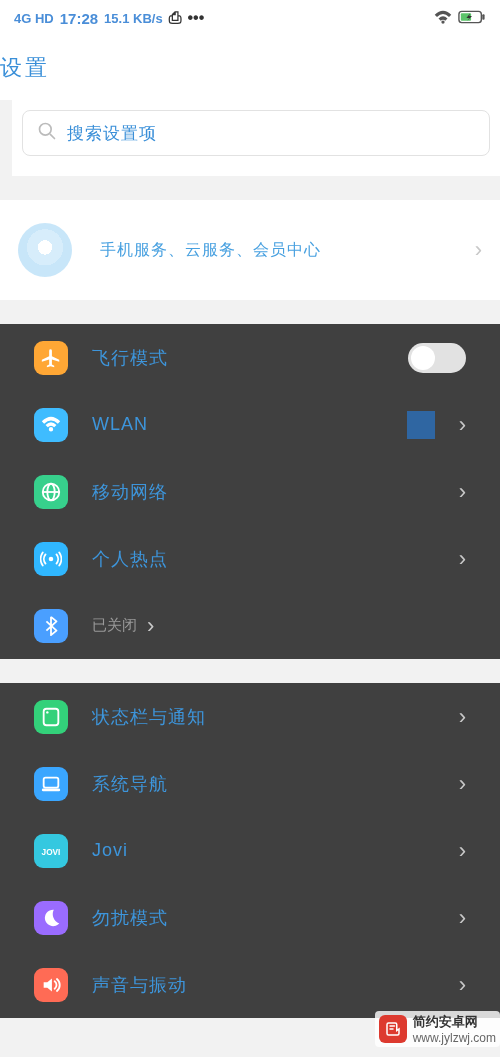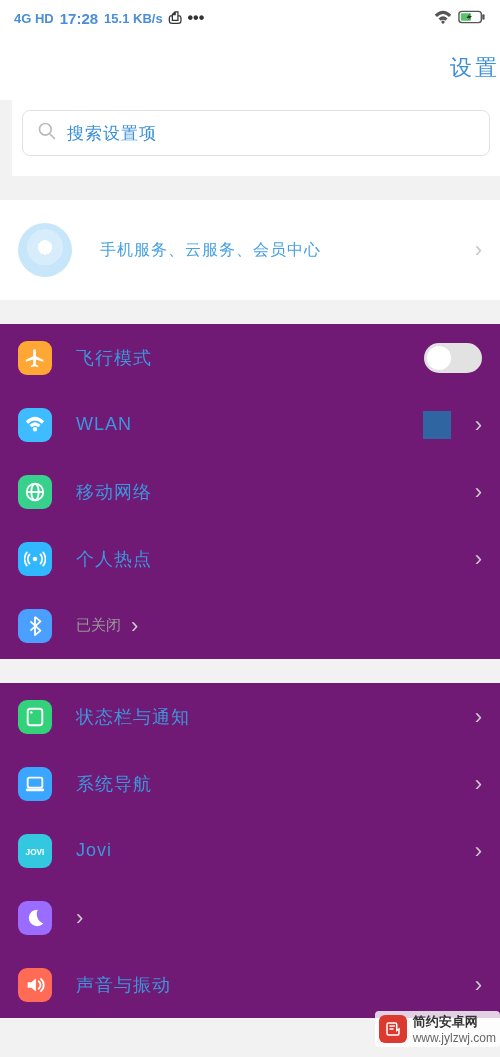--- a/index.html
+++ b/index.html
@@ -23,21 +23,21 @@
   font-weight: 600;
 }
 .status-left, .status-right { display: flex; align-items: center; gap: 6px; }
 .status-time { font-size: 15px; letter-spacing: 0px; }
 .status-plus, .status-dots { font-size: 16px; color: #333; }
 .title-bar {
   height: 64px;
   background: #fff;
   display: flex;
   align-items: center;
-  justify-content: flex-end;
+  justify-content: flex-start;
 }
 .page-title {
   font-size: 22px;
   color: #3a8fd8;
   font-weight: 500;
   letter-spacing: 3px;
 }
 .search-container {
   background: #fff;
   padding: 10px 10px 20px;
@@ -77,22 +77,22 @@
   color: #47a0e0;
   font-size: 16px;
   letter-spacing: 1px;
 }
 .chev { color: #c8c8c8; font-size: 22px; font-weight: 400; }
 .list { background: #fff; }
 .row {
   height: 67px;
   display: flex;
   align-items: center;
-  padding: 0 18px;
-  background: #701a75;
+  padding: 0 34px;
+  background: #404040;
 }
 .icon-sq {
   width: 34px; height: 34px;
   border-radius: 9px;
   display: flex;
   align-items: center;
   justify-content: center;
   margin-right: 24px;
   flex-shrink: 0;
 }
@@ -287,20 +287,21 @@
     </div>
     <span class="row-label">Jovi</span>
     <span class="chev">›</span>
   </div>
   <div class="row">
     <div class="icon-sq" style="background:#9a6cff">
       <svg class="icon-svg" viewBox="0 0 24 24">
           <path d="M15 3 a9 9 0 1 0 6 15 a11 11 0 0 1 -6 -15"></path>
         </svg>
     </div>
+    <span class="row-label">勿扰模式</span>
     <span class="chev">›</span>
   </div>
   <div class="row">
     <div class="icon-sq" style="background:#ff6b55">
       <svg class="icon-svg" viewBox="0 0 24 24">
           <path d="M4 9 L8 9 L13 5 L13 19 L8 15 L4 15 Z"></path>
           <path d="M16 8 a5 5 0 0 1 0 8 M18.5 5.5 a8.5 8.5 0 0 1 0 13" fill="none" stroke="#fff" stroke-width="2" stroke-linecap="round"></path>
         </svg>
     </div>
     <span class="row-label">声音与振动</span>

